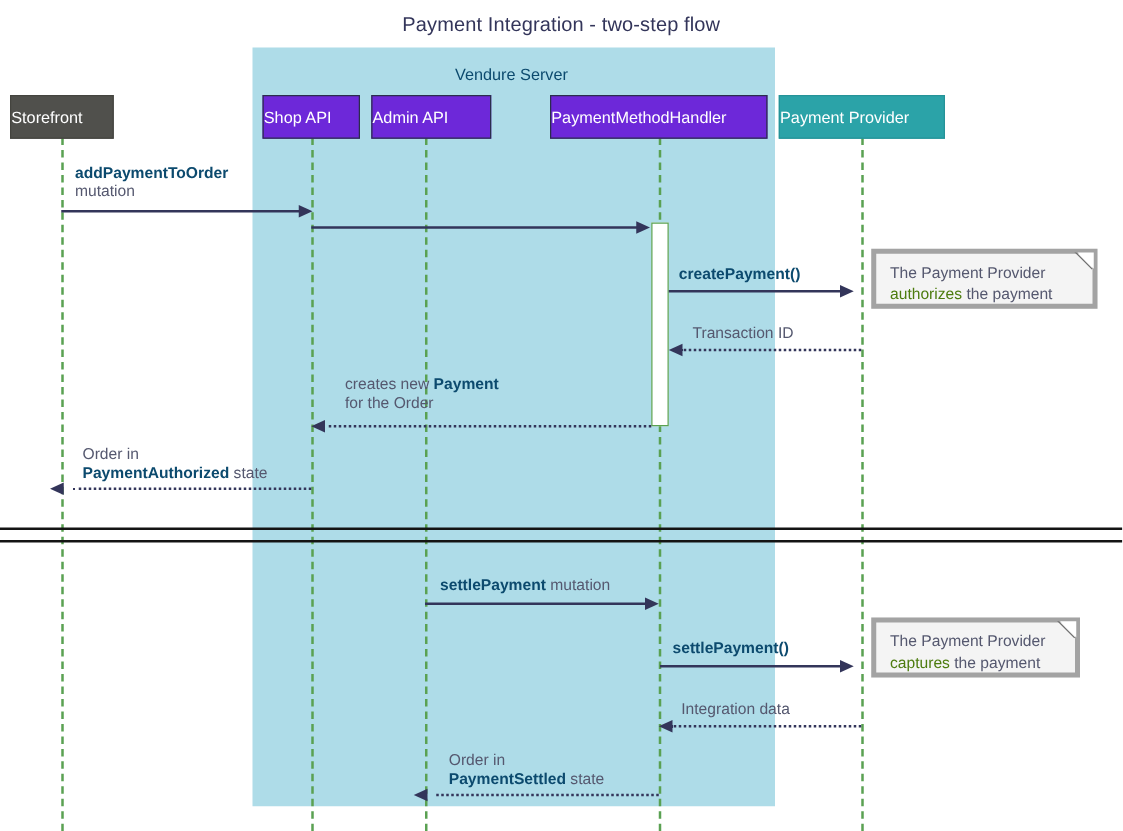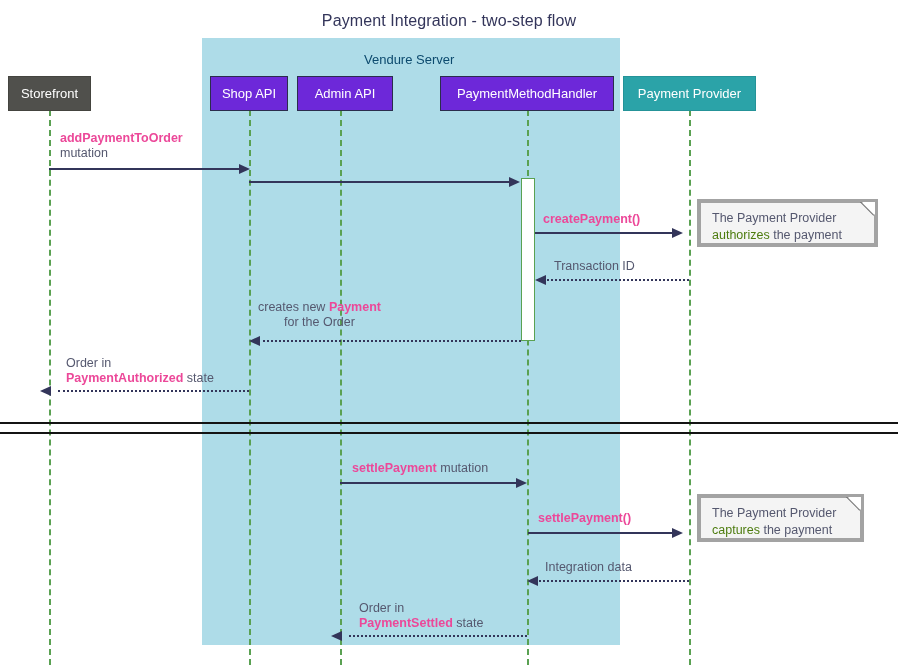--- a/index.html
+++ b/index.html
@@ -45,21 +45,21 @@
     position: absolute;
     width: 0;
     border-left: 2px dashed #5aa152;
   }
   
   .participant {
     position: absolute;
     box-sizing: border-box;
     display: flex;
     align-items: center;
-    justify-content: center;
+    justify-content: flex-start;
     color: #ffffff;
     font-size: 13px;
     white-space: nowrap;
   }
   .p-dark   { background: #6d28d9; border: 1px solid #2b2d4d; }
   .p-gray   { background: #50504c; border: 1px solid #44443f; }
   .p-teal   { background: #2ba3a8; border: 1px solid #259398; }
   
   .activation {
     position: absolute;
@@ -91,21 +91,21 @@
     border-right: 11px solid #33355a;
   }
   .msg-label {
     position: absolute;
     font-size: 12.5px;
     color: #55586f;
     white-space: nowrap;
     line-height: 15px;
   }
   .msg-label b {
-    color: #ec4899;
+    color: #0c4a6e;
     font-weight: bold;
   }
   
   .note {
     position: absolute;
     background: #f4f4f4;
     border: 4px solid #a3a3a3;
     box-sizing: border-box;
     font-size: 12.5px;
     color: #55586f;
@@ -216,21 +216,21 @@
     <span class="note-fold"></span>
     <span class="note-fold-line"></span>
   </div>
 
   <div class="msg-label" style="left:554px; top:259px;">
     <span>Transaction ID</span>
   </div>
   <div class="msg-line msg-dotted" style="left:544px; top:279px; width:145px;"></div>
   <div class="arrowhead arrow-left" style="left:535px; top:275px;"></div>
 
-  <div class="msg-label" style="left:258px; top:300px;text-align:center;">
+  <div class="msg-label" style="left:276px; top:300px;">
     <span>creates new </span><b>Payment</b><br>
     <span>for the Order</span>
   </div>
   <div class="msg-line msg-dotted" style="left:258px; top:340px; width:263px;"></div>
   <div class="arrowhead arrow-left" style="left:249px; top:336px;"></div>
 
   <div class="msg-label" style="left:66px; top:356px;">
     <span>Order in</span><br>
     <b>PaymentAuthorized</b><span> state</span>
   </div>

